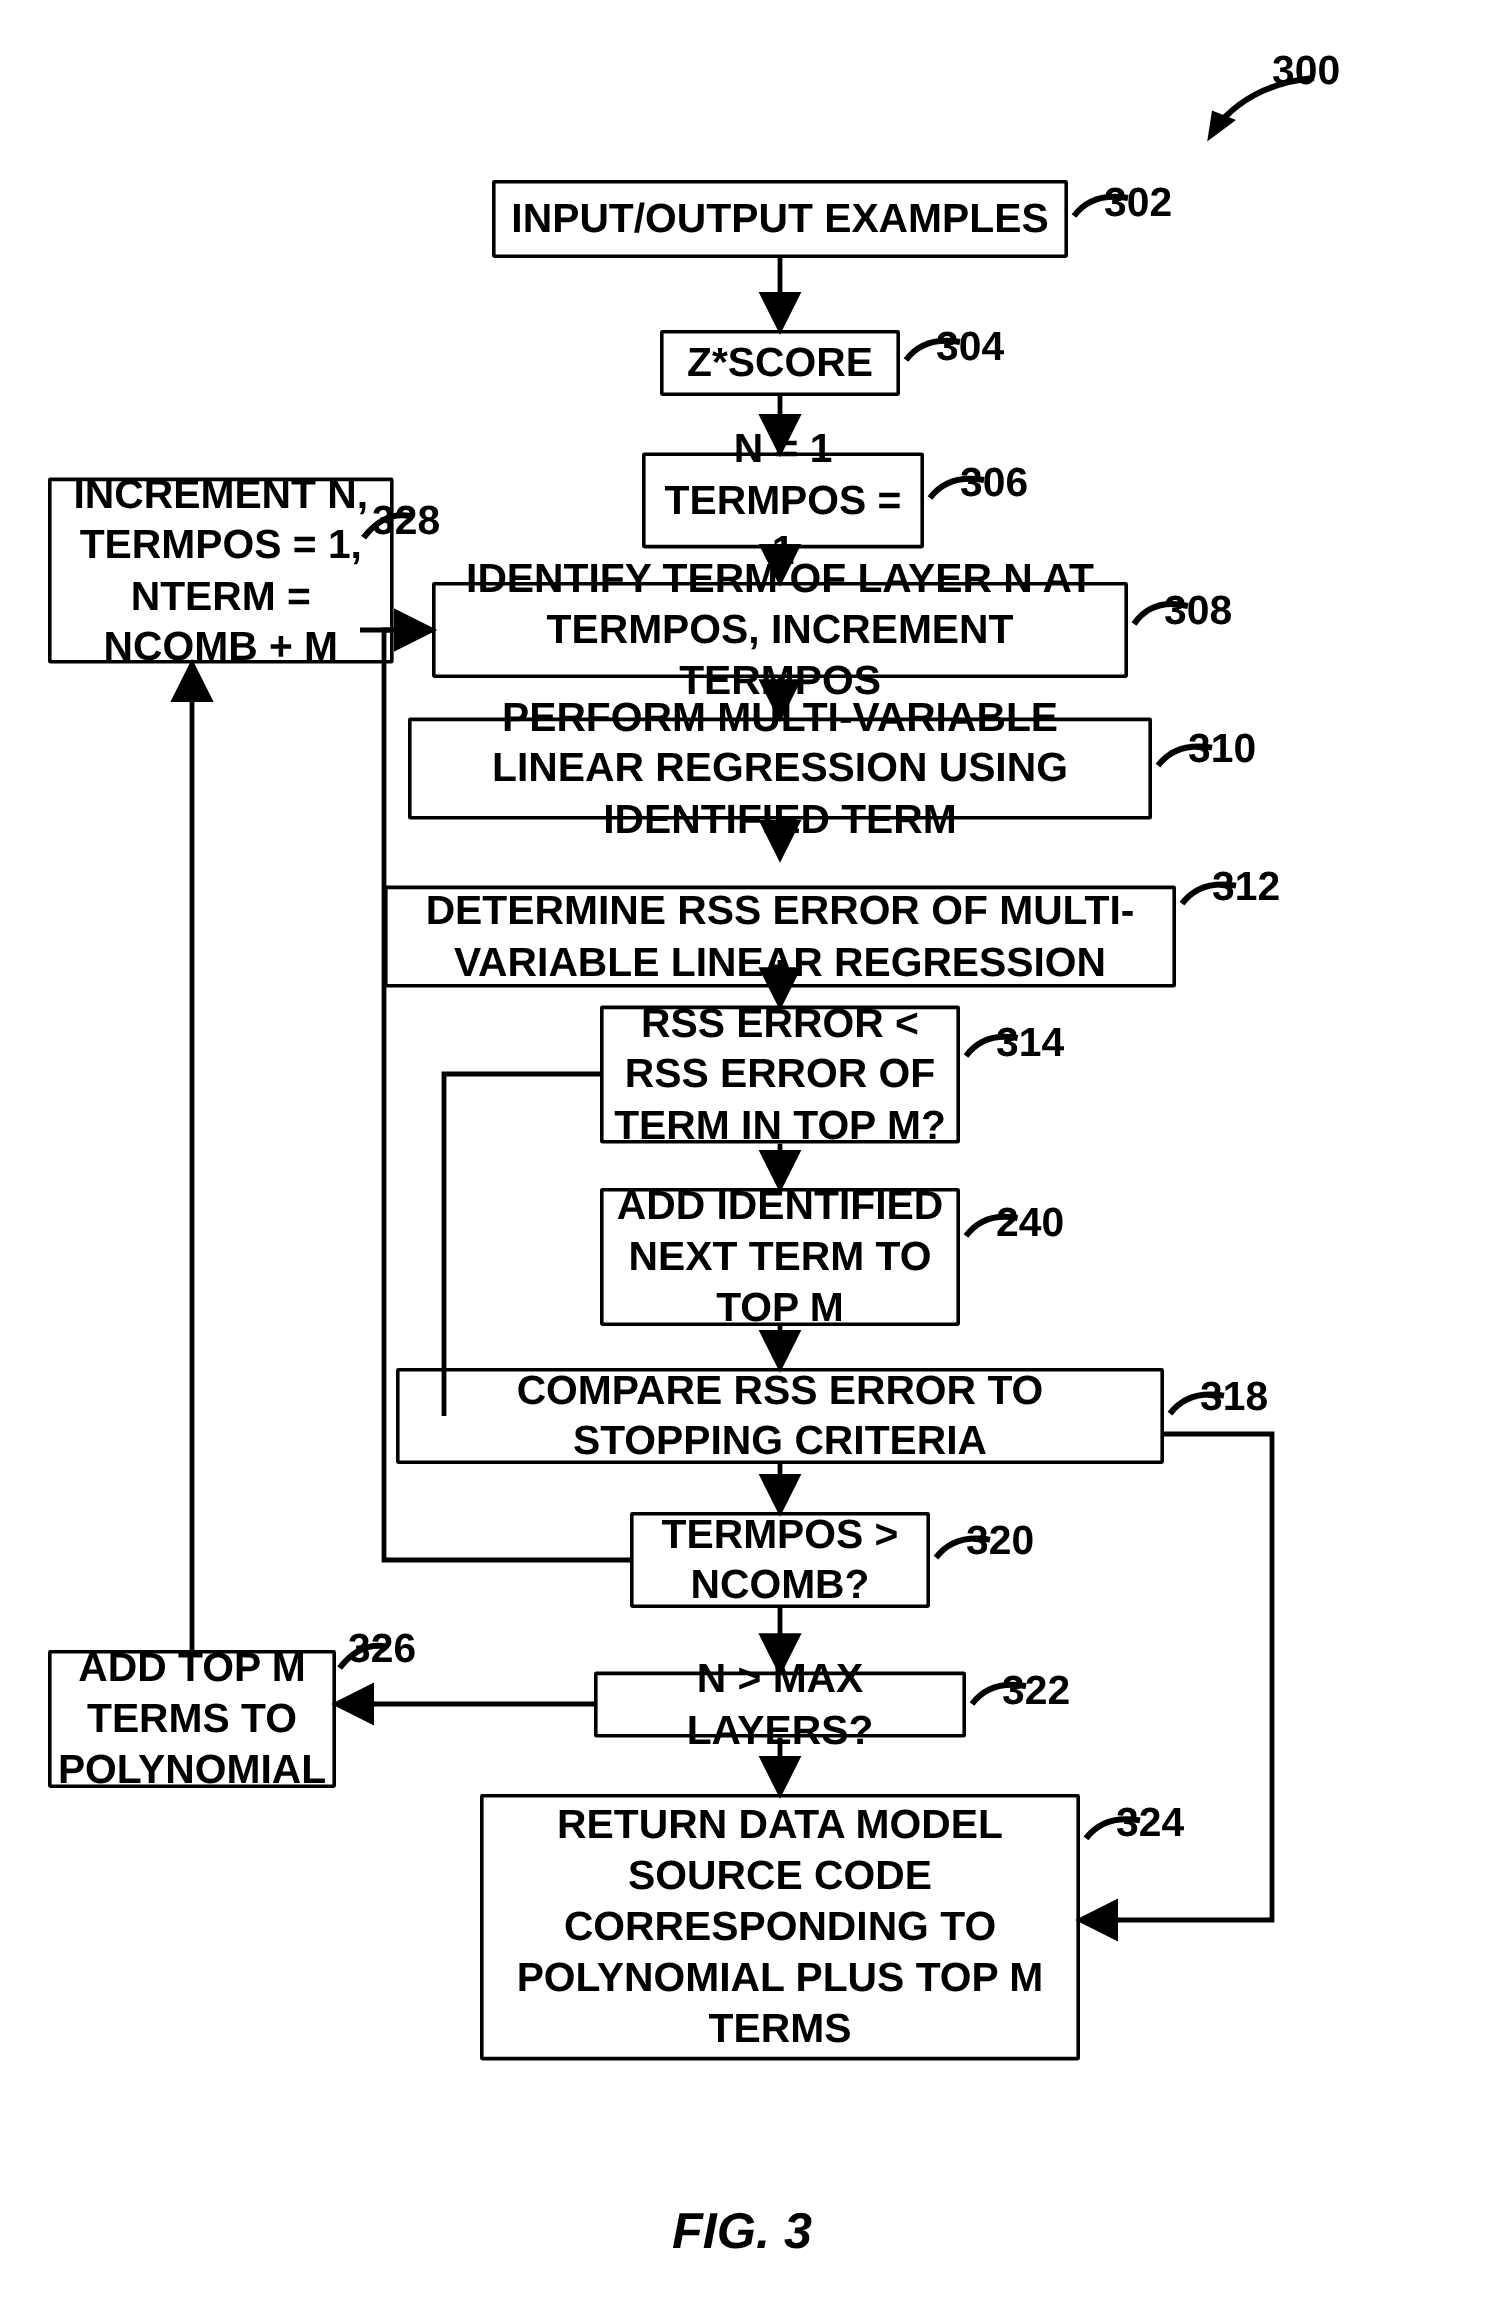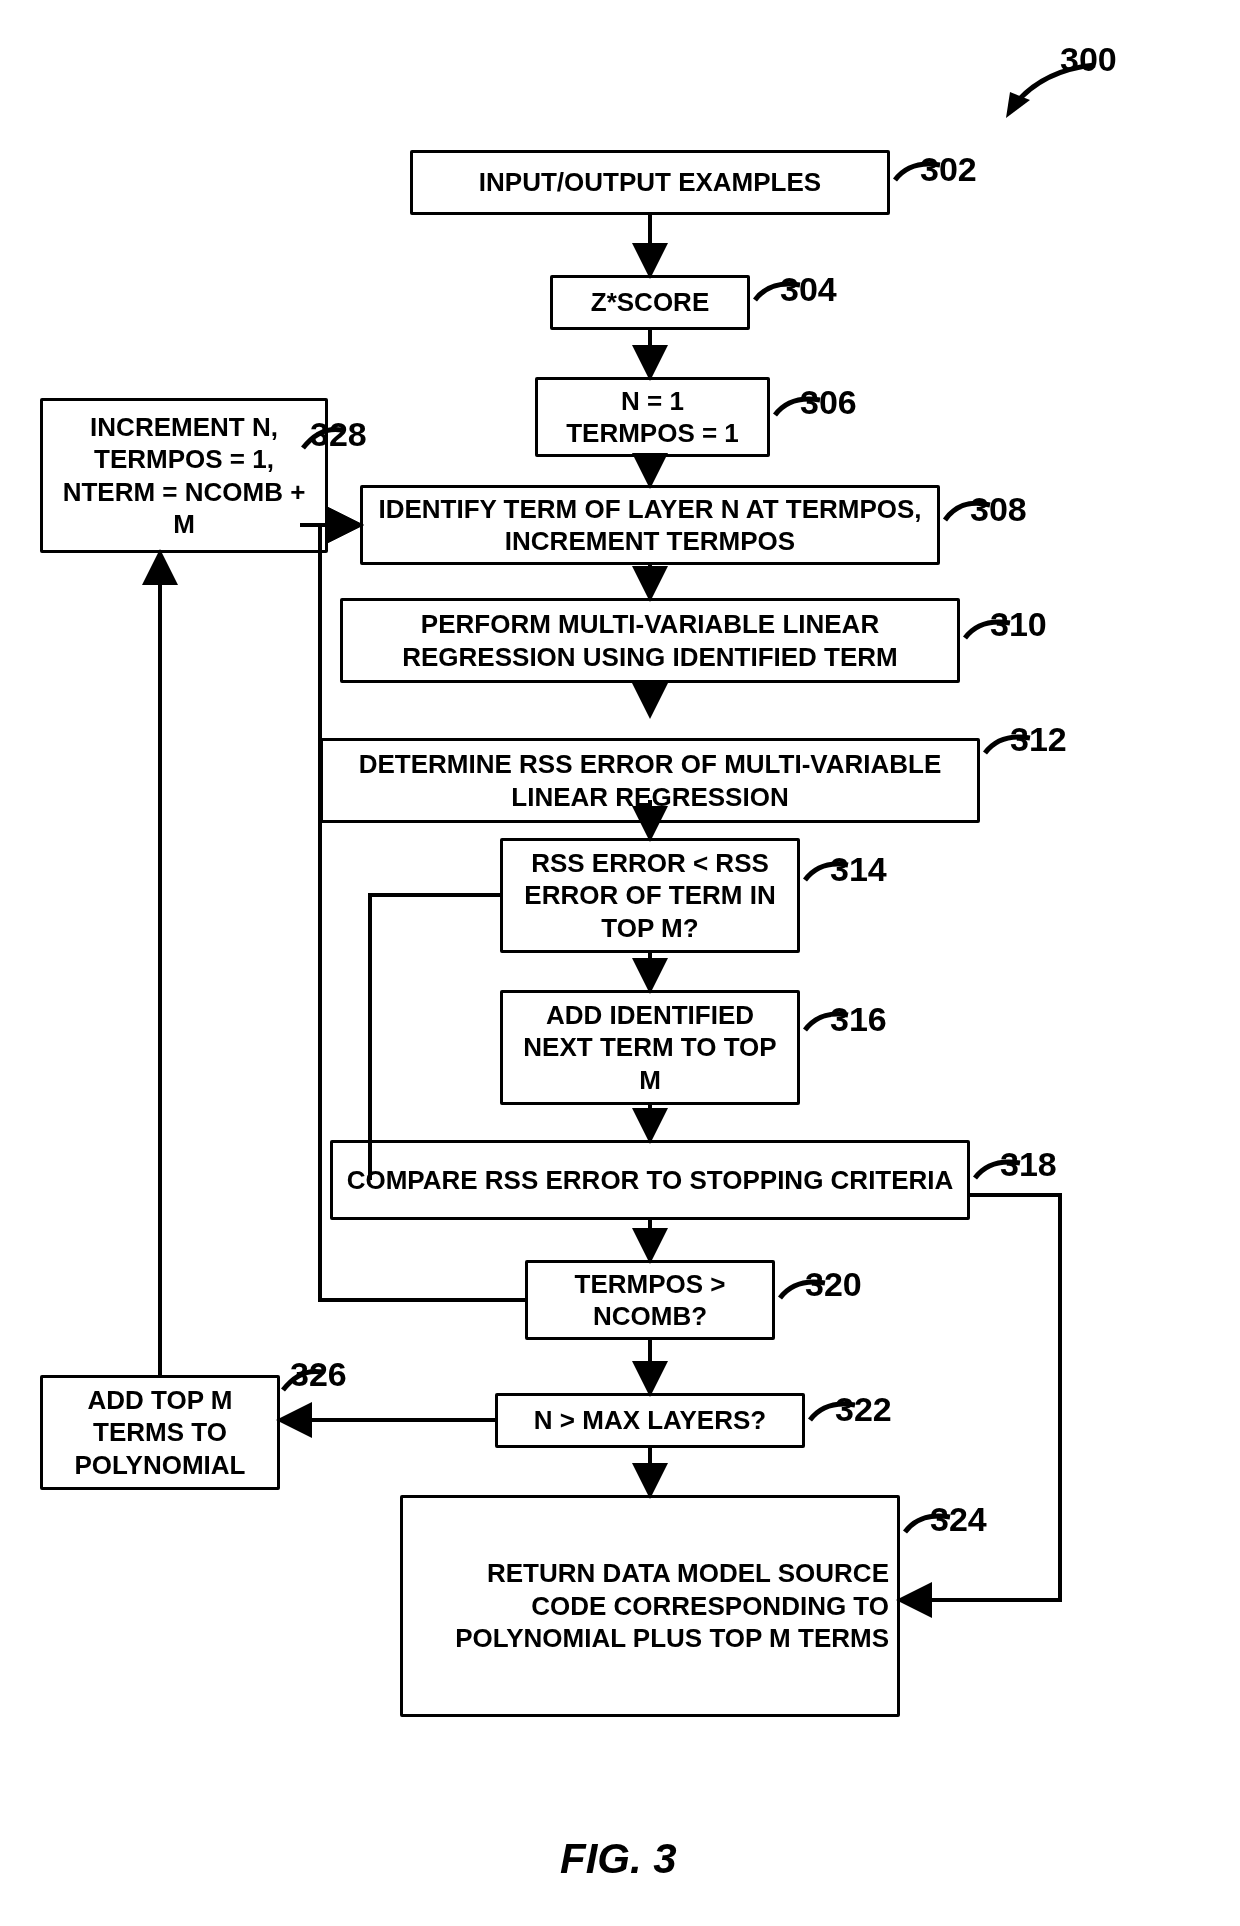--- a/index.html
+++ b/index.html
@@ -16,21 +16,21 @@
   }
   .box {
     position: absolute;
     border: 3px solid #000;
     background: #fff;
     border-radius: 2px;
     display: flex;
     align-items: center;
     justify-content: center;
     text-align: center;
-    font-size: 26px;
+    font-size: 34px;
     font-weight: 600;
     line-height: 1.25;
     padding: 4px 8px;
     box-sizing: border-box;
   }
   .label {
     position: absolute;
     font-size: 34px;
     font-weight: 700;
   }
@@ -88,38 +88,38 @@
   <div class="label" style="left:1010px; top:720px;">312</div>
 
   <div class="box" style="left:500px; top:838px; width:300px; height:115px;">
     <span>RSS ERROR &lt; RSS ERROR OF TERM IN TOP M?</span>
   </div>
   <div class="label" style="left:830px; top:850px;">314</div>
 
   <div class="box" style="left:500px; top:990px; width:300px; height:115px;text-align:center;">
     <span>ADD IDENTIFIED NEXT TERM TO TOP M</span>
   </div>
-  <div class="label" style="left:830px; top:1000px;">316</div>
+  <div class="label" style="left:830px; top:1000px;">240</div>
 
   <div class="box" style="left:330px; top:1140px; width:640px; height:80px;">
     <span>COMPARE RSS ERROR TO STOPPING CRITERIA</span>
   </div>
   <div class="label" style="left:1000px; top:1145px;">318</div>
 
   <div class="box" style="left:525px; top:1260px; width:250px; height:80px;">
     <span>TERMPOS &gt; NCOMB?</span>
   </div>
   <div class="label" style="left:805px; top:1265px;">320</div>
 
   <div class="box" style="left:495px; top:1393px; width:310px; height:55px;">
     <span>N &gt; MAX LAYERS?</span>
   </div>
   <div class="label" style="left:835px; top:1390px;">322</div>
 
-  <div class="box" style="left:400px; top:1495px; width:500px; height:222px;text-align:right;">
+  <div class="box" style="left:400px; top:1495px; width:500px; height:222px;">
     <span>RETURN DATA MODEL SOURCE CODE CORRESPONDING TO POLYNOMIAL PLUS TOP M TERMS</span>
   </div>
   <div class="label" style="left:930px; top:1500px;">324</div>
 
   <div class="box" style="left:40px; top:1375px; width:240px; height:115px;">
     <span>ADD TOP M TERMS TO POLYNOMIAL</span>
   </div>
   <div class="label" style="left:290px; top:1355px;">326</div>
 
   <div class="box" style="left:40px; top:398px; width:288px; height:155px;">

